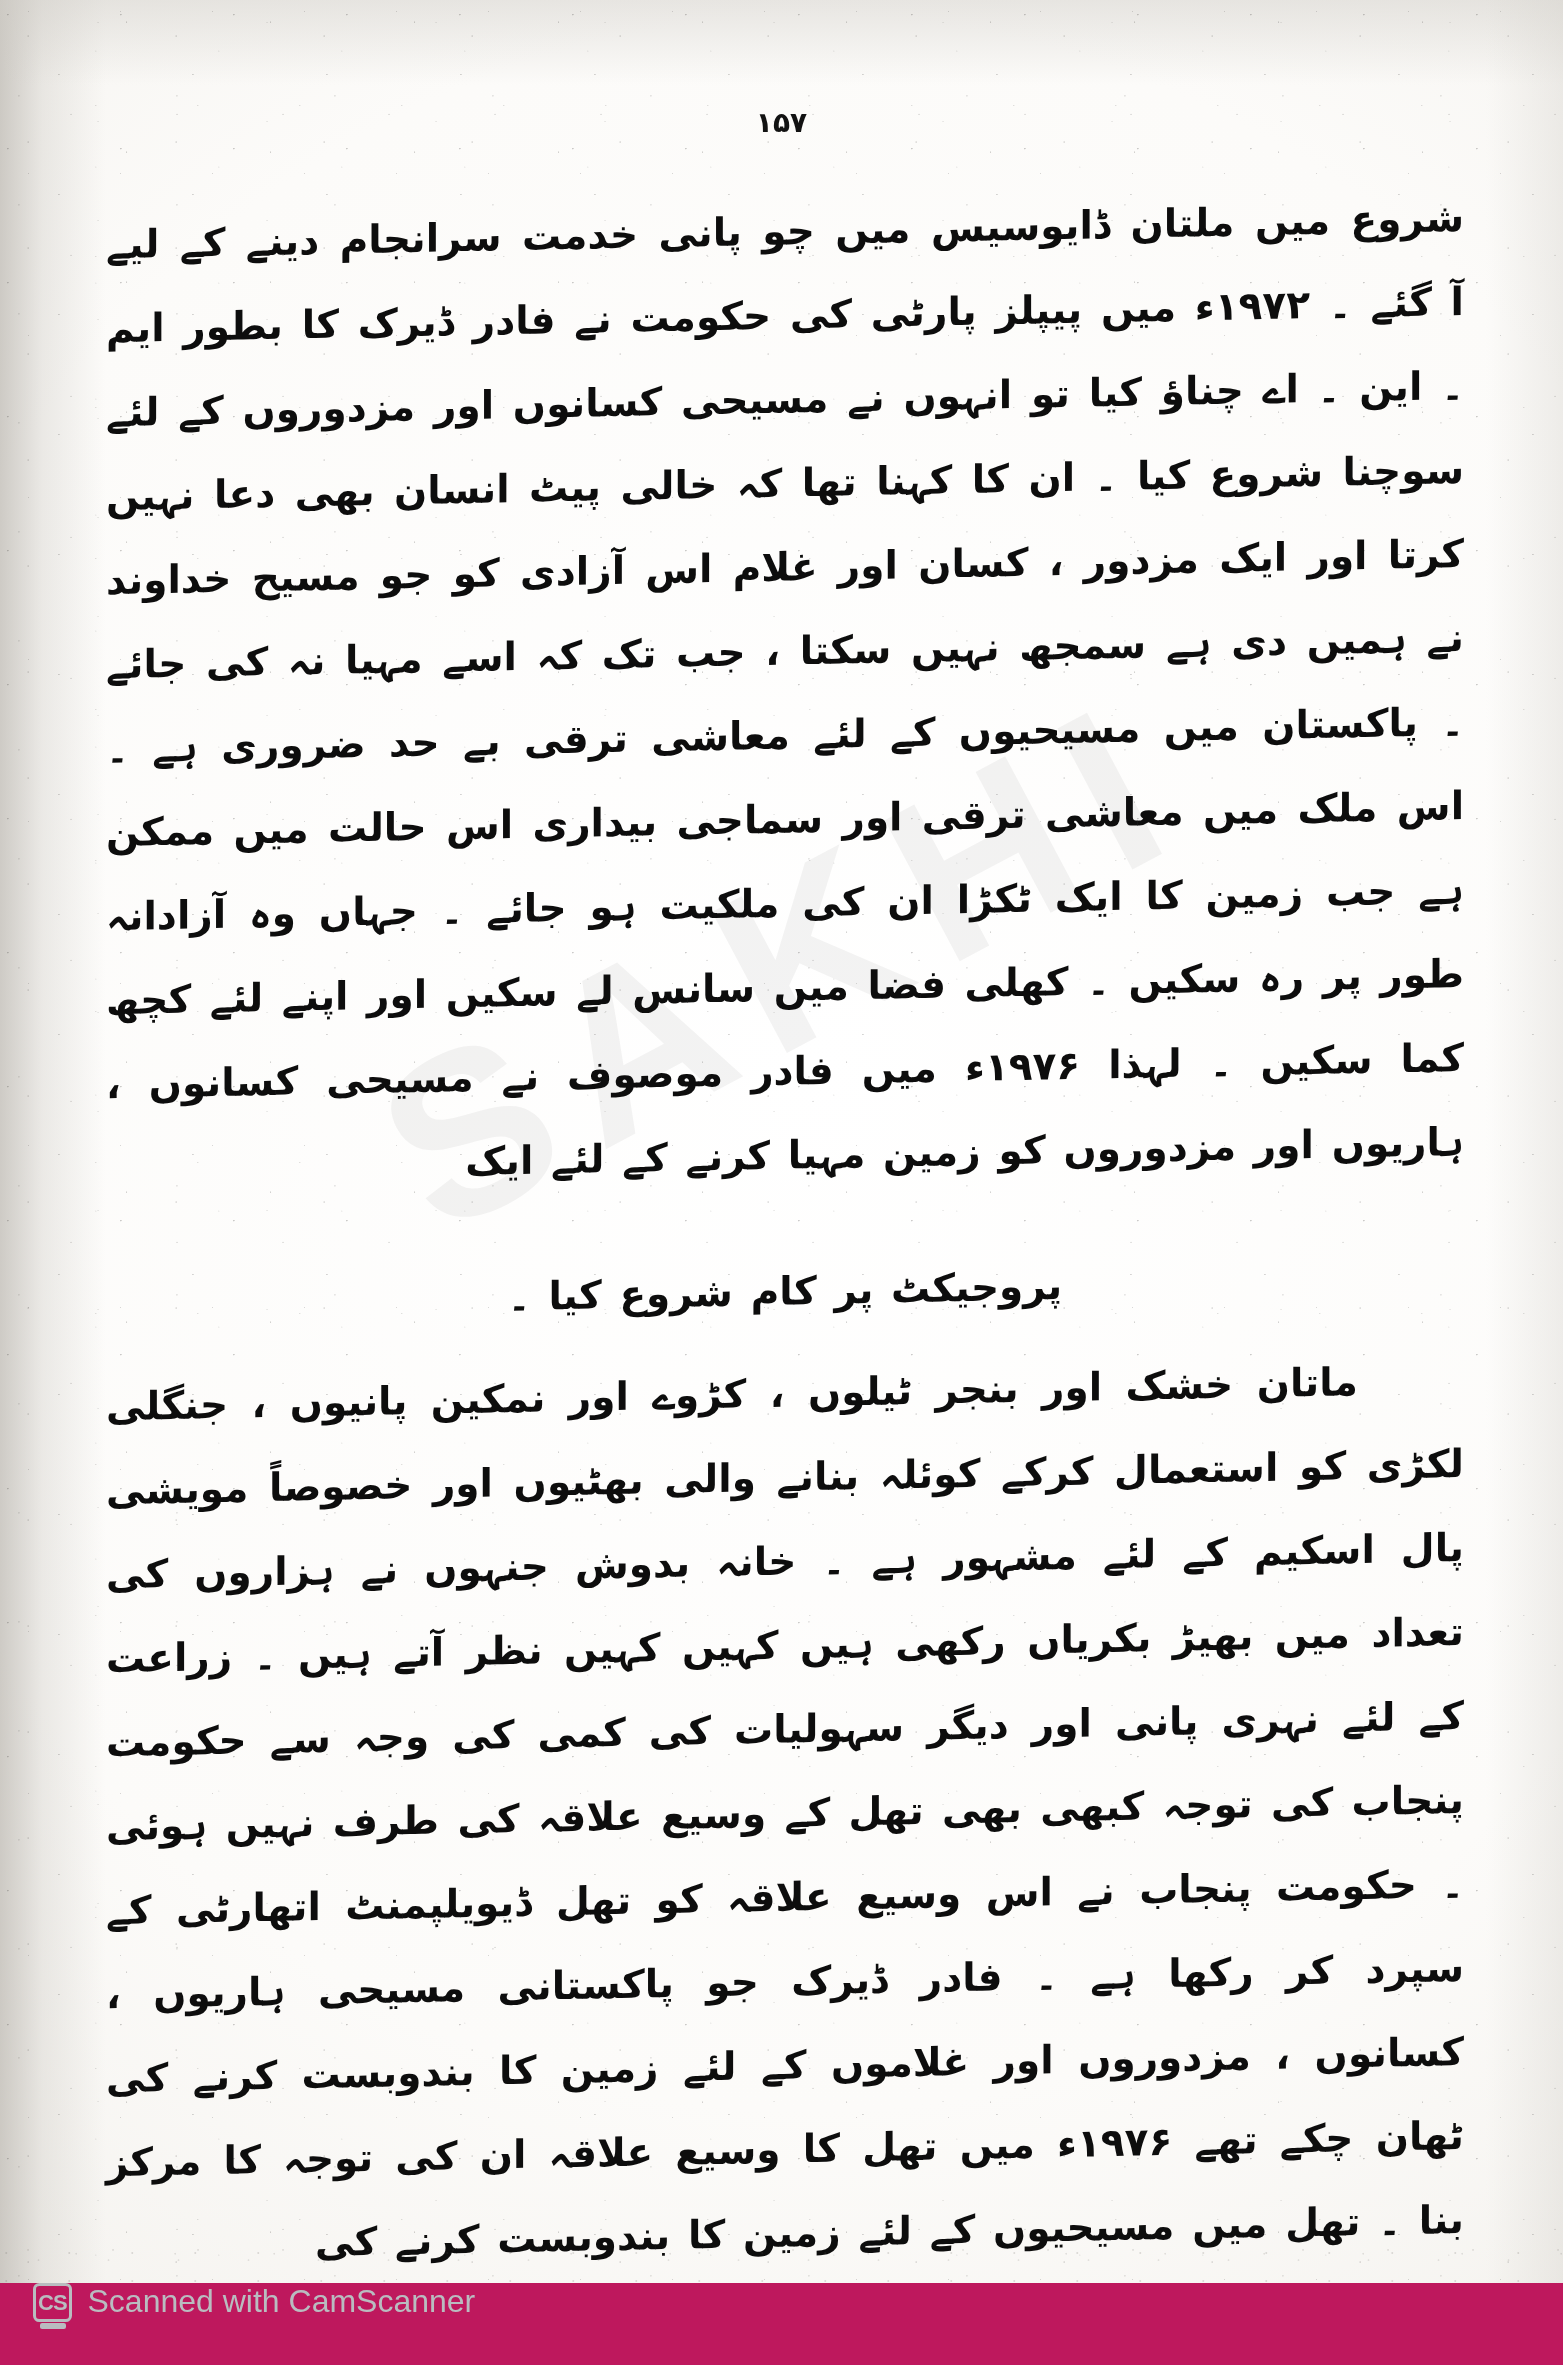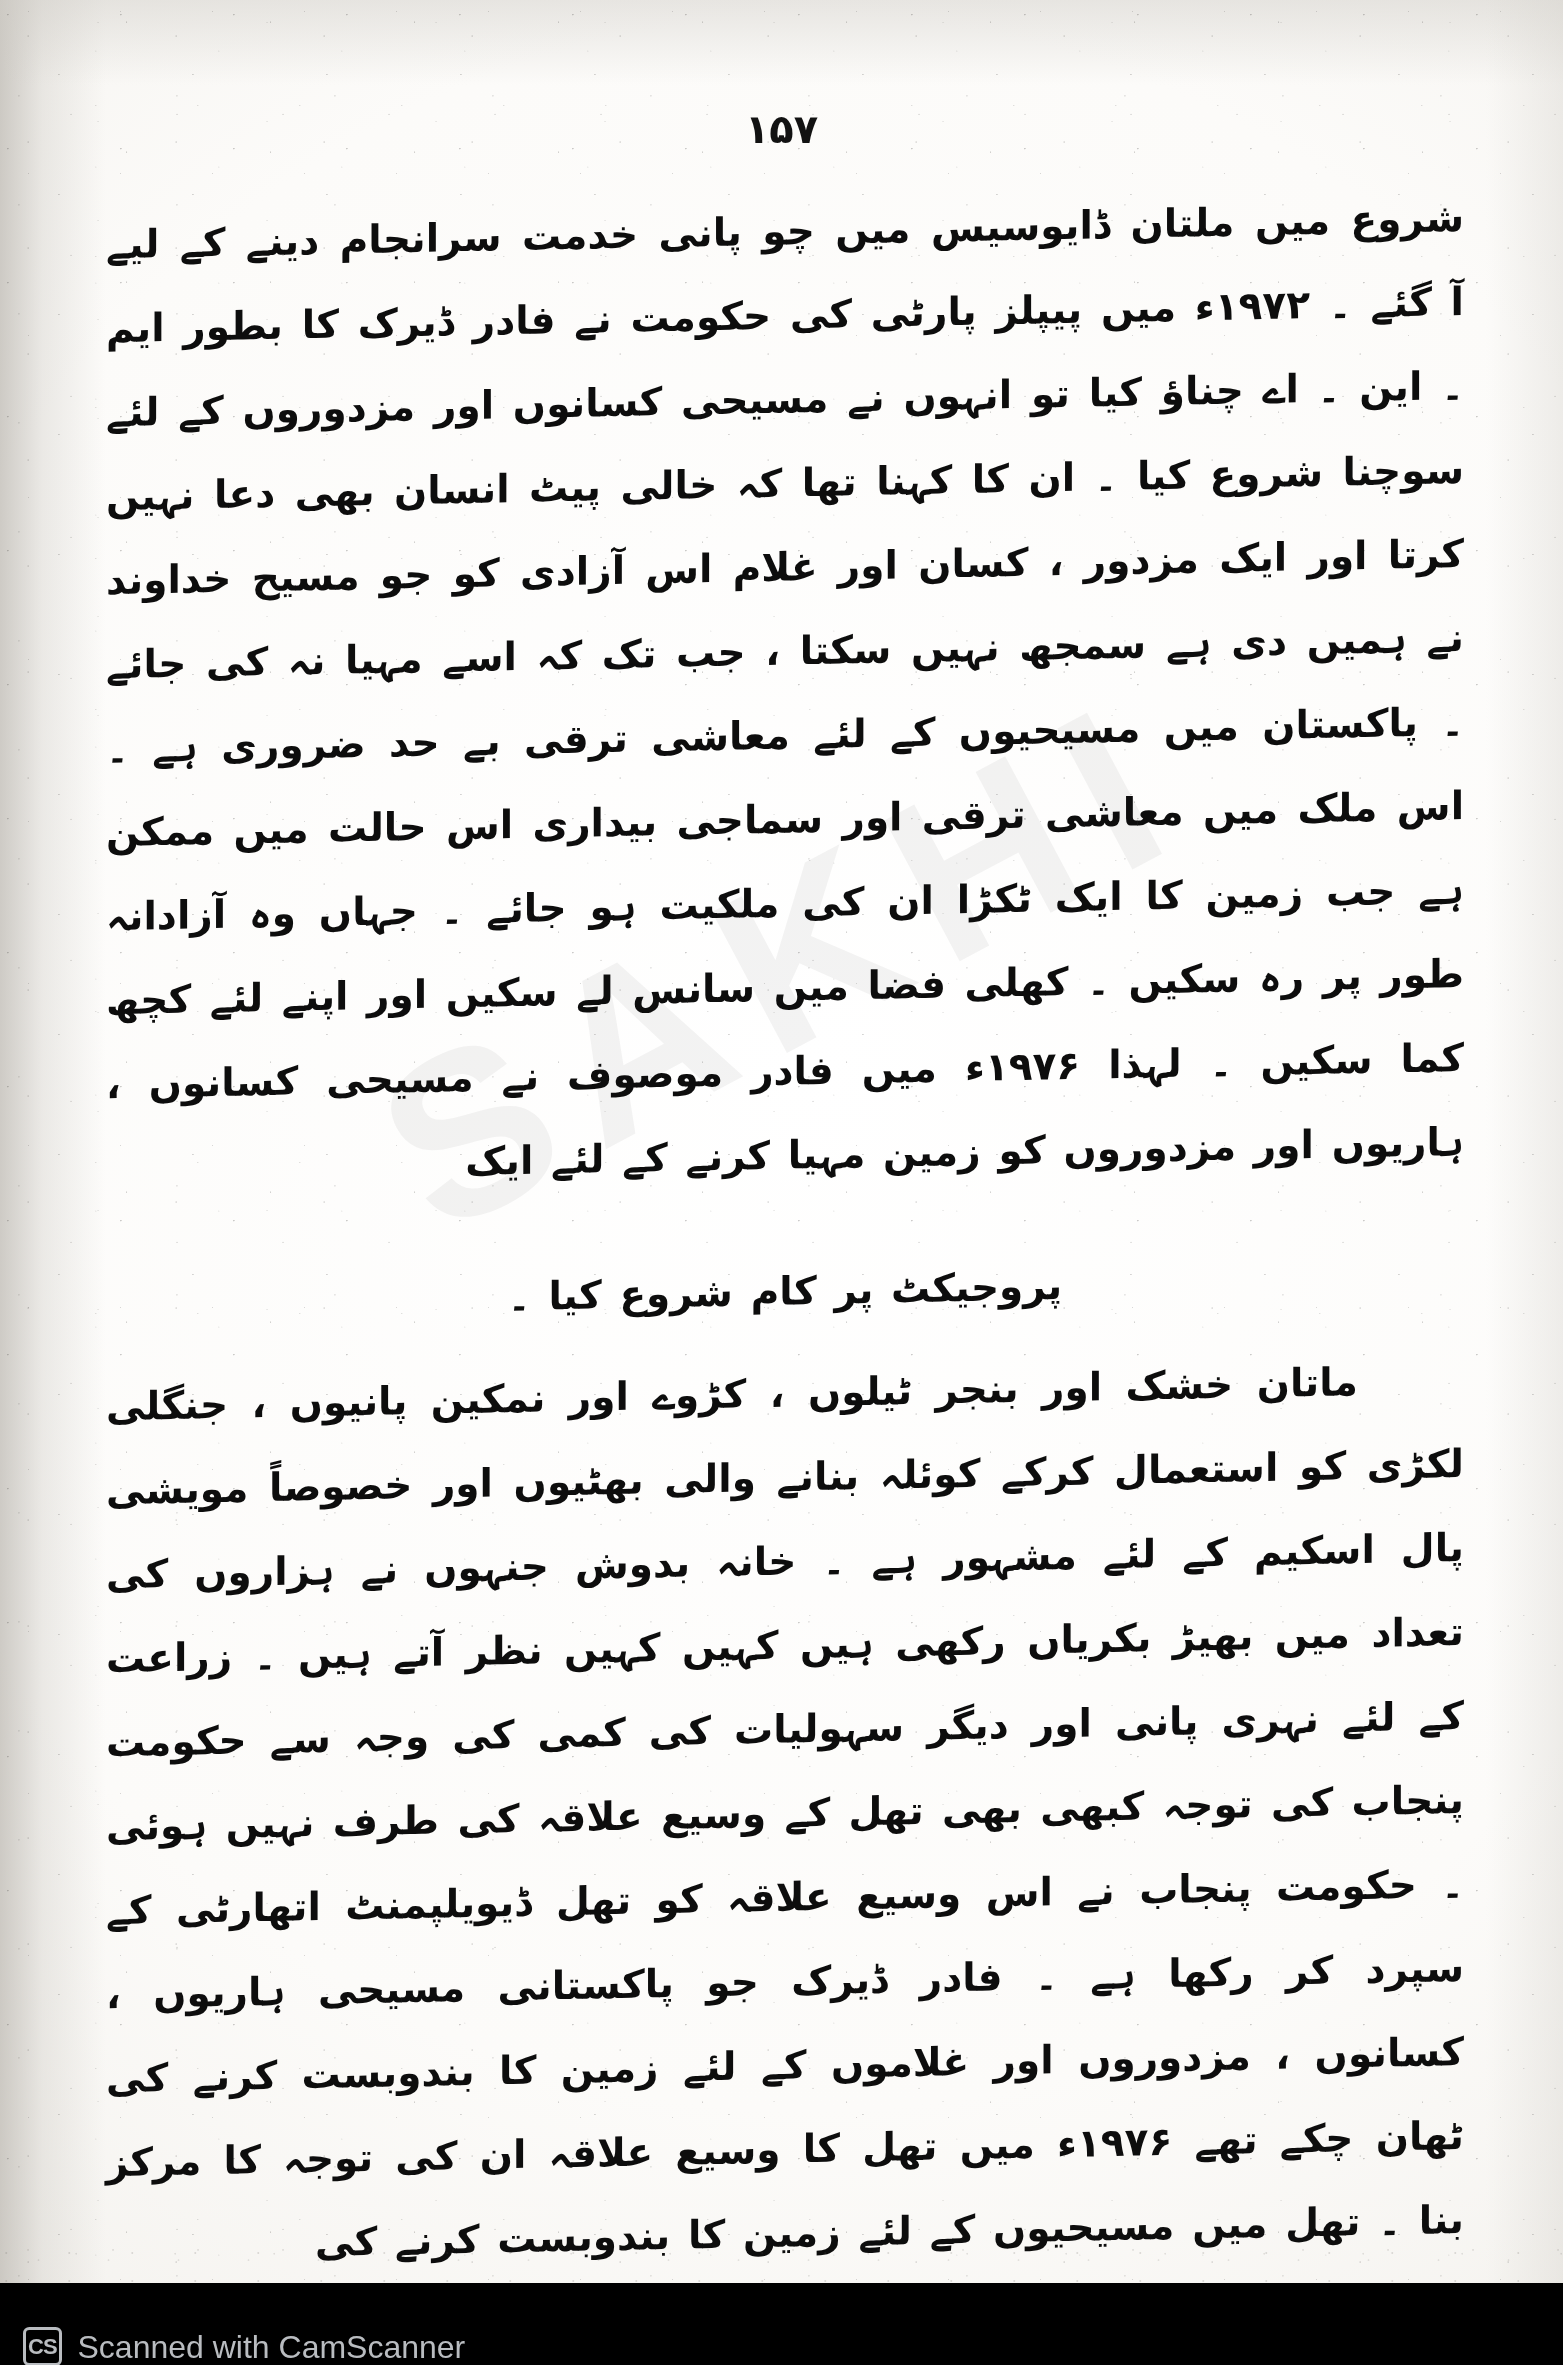--- a/index.html
+++ b/index.html
@@ -100,21 +100,21 @@
   }
 
   
   .page-number {
     position: absolute;
     top: 106px;
     left: 0;
     right: 0;
     text-align: center;
     font-family: "DejaVu Sans", sans-serif;
-    font-size: 40px;
+    font-size: 28px;
     font-weight: 700;
     color: #121212;
     letter-spacing: 1.4px;
     direction: rtl;
   }
 
   
   .content {
     position: absolute;
     top: 176px;
@@ -156,25 +156,25 @@
     height: 18.3px;
   }
 
   
   .footer {
     position: absolute;
     left: 0;
     right: 0;
     bottom: 0;
     height: 83px;
-    background: #000000;
+    background: #be185d;
     display: flex;
-    align-items: flex-end;
+    align-items: flex-start;
     direction: ltr;
-    padding-left: 23px;
+    padding-left: 33px;
     box-sizing: border-box;
   }
 
   .cs-logo {
     width: 39px;
     height: 39px;
     border-radius: 6.3px;
     border: 3.5px solid #b9bcc0;
     display: flex;
     align-items: center;

